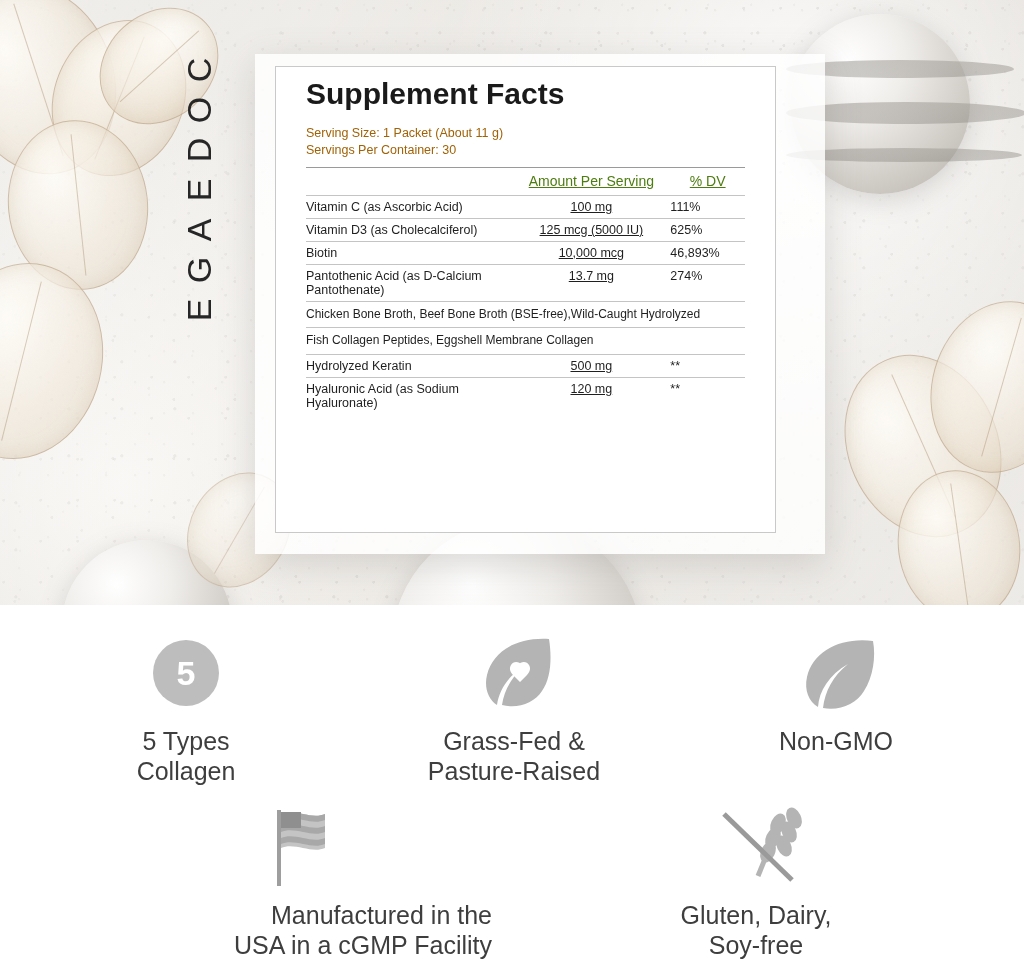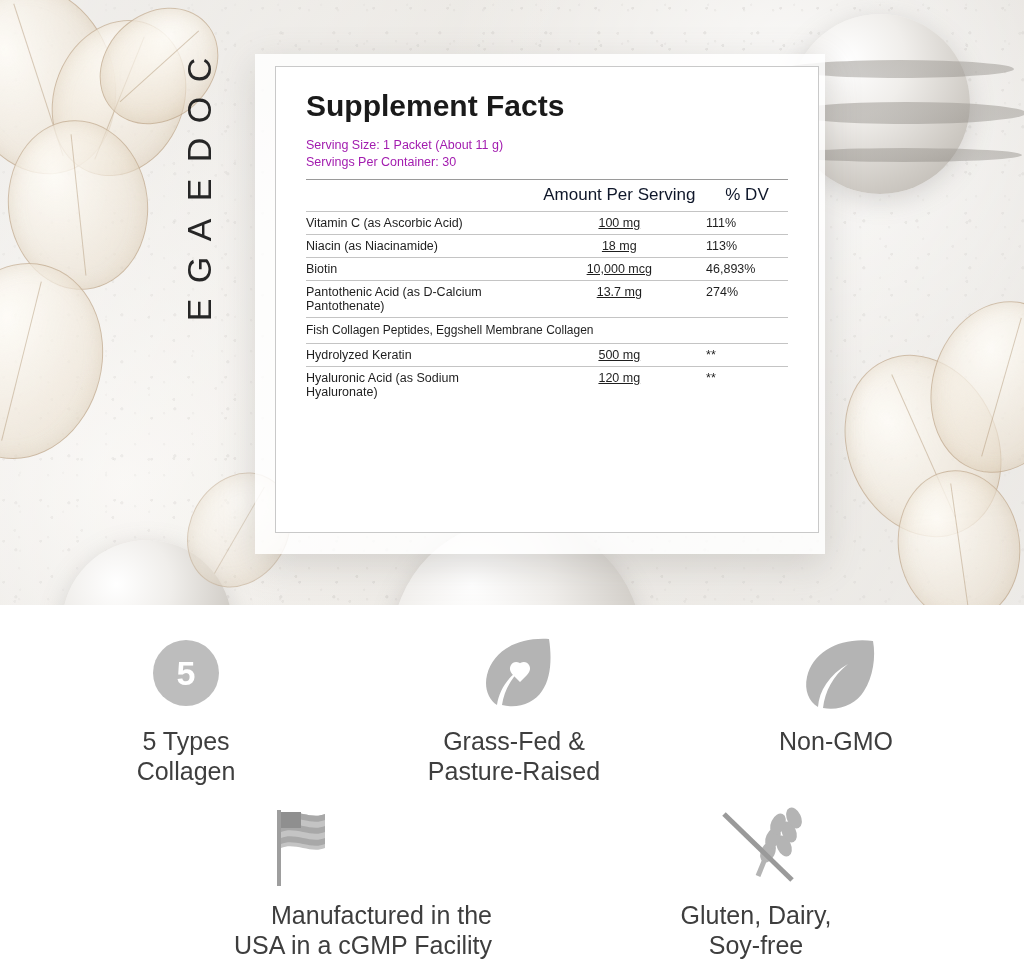--- a/index.html
+++ b/index.html
@@ -122,55 +122,56 @@
     top: 54px;
     width: 570px;
     height: 500px;
     background: rgba(255,255,255,.82);
     box-shadow: 0 10px 34px rgba(110,105,100,.22);
   }
   .facts {
     position: absolute;
     left: 275px;
     top: 66px;
-    width: 544px;
+    width: 501px;
     height: 467px;
     background: #ffffff;
     border: 1px solid #c9c9c9;
     box-sizing: border-box;
-    padding: 20px 22px 10px 22px;
+    padding: 8px 22px 10px 22px;
   }
   .facts-title {
     font-size: 30px;
     font-weight: bold;
     color: #1a1a1a;
     letter-spacing: 0;
     margin: 2px 0 14px 8px;
   }
   .facts-serving {
     font-size: 12.5px;
-    color: #a21caf;
+    color: #a16207;
     line-height: 1.35;
     margin-left: 8px;
   }
   .rule-thin { border-top: 1px solid #9a9a9a; margin: 8px 8px 0 8px; }
 
   table.facts-table {
     width: calc(100% - 16px);
     margin: 0 8px;
     border-collapse: collapse;
     font-size: 12.5px;
     color: #1f1f1f;
   }
   table.facts-table th {
     font-weight: normal;
     text-align: center;
     padding: 5px 0 6px 0;
-    font-size: 17px;
-    color: #0f172a;
+    font-size: 14px;
+    color: #4d7c0f;
+    text-decoration: underline;
   }
   table.facts-table th.c-name { text-align: left; width: 47%; }
   table.facts-table th.c-amt  { width: 36%; }
   table.facts-table th.c-dv   { width: 17%; }
   table.facts-table td {
     padding: 4px 0 4px 0;
     border-top: 1px solid #c4c4c4;
     vertical-align: top;
   }
   table.facts-table td.c-name { text-align: left; }
@@ -277,35 +278,38 @@
           <th class="c-dv">% DV</th>
         </tr>
       </thead>
       <tbody>
         <tr>
           <td class="c-name">Vitamin C (as Ascorbic Acid)</td>
           <td class="c-amt">100 mg</td>
           <td class="c-dv">111%</td>
         </tr>
         <tr>
-          <td class="c-name">Niacin (as Niacinamide)</td>
-          <td class="c-amt">18 mg</td>
-          <td class="c-dv">113%</td>
+          <td class="c-name">Vitamin D3 (as Cholecalciferol)</td>
+          <td class="c-amt">125 mcg (5000 IU)</td>
+          <td class="c-dv">625%</td>
         </tr>
         <tr>
           <td class="c-name">Biotin</td>
           <td class="c-amt">10,000 mcg</td>
           <td class="c-dv">46,893%</td>
         </tr>
         <tr>
           <td class="c-name">Pantothenic Acid (as D-Calcium Pantothenate)</td>
           <td class="c-amt">13.7 mg</td>
           <td class="c-dv">274%</td>
         </tr>
 
+        <tr>
+          <td class="sub" colspan="3">Chicken Bone Broth, Beef Bone Broth (BSE-free),Wild-Caught Hydrolyzed</td>
+        </tr>
         <tr>
           <td class="sub" colspan="3">Fish Collagen Peptides, Eggshell Membrane Collagen</td>
         </tr>
 
         <tr>
           <td class="c-name">Hydrolyzed Keratin</td>
           <td class="c-amt">500 mg</td>
           <td class="c-dv">**</td>
         </tr>
         <tr>

